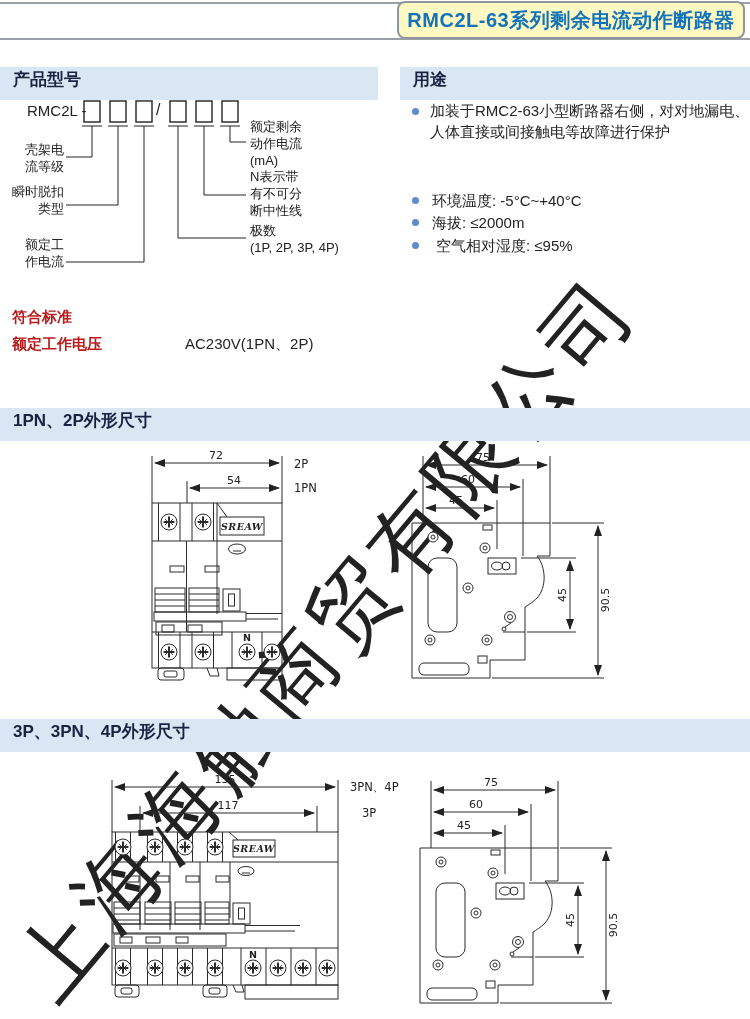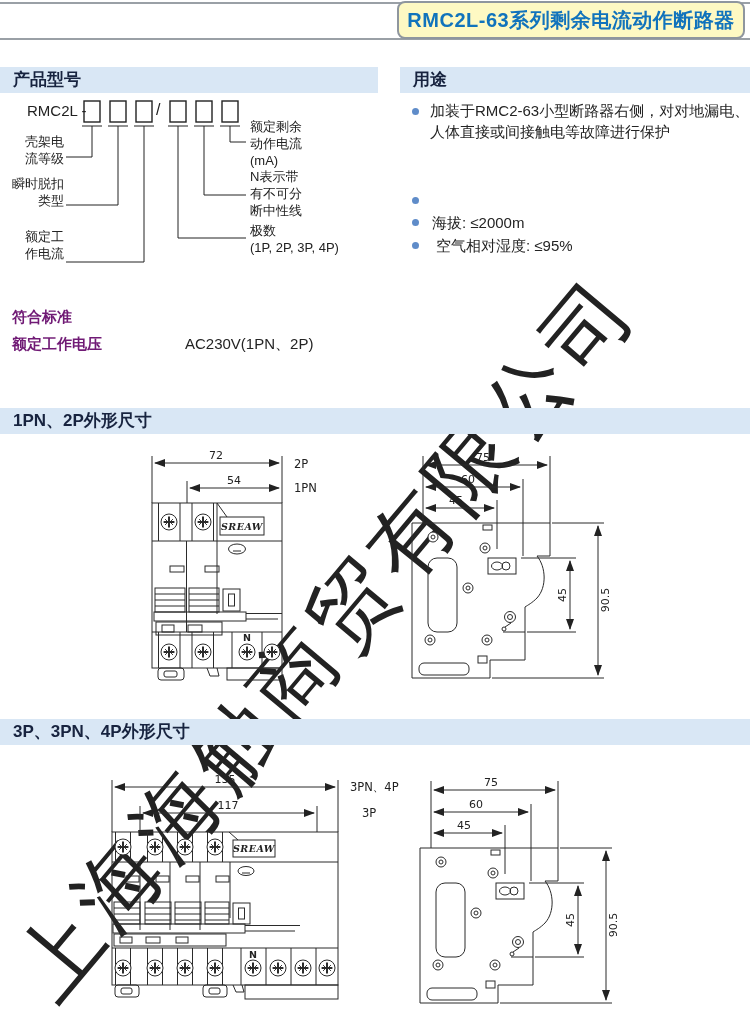--- a/index.html
+++ b/index.html
@@ -2,28 +2,28 @@
 <html><head>
 <meta charset="utf-8">
 <style>
   html,body{margin:0;padding:0;background:#fff;}
   .page{position:relative;width:750px;height:1019px;background:#fff;overflow:hidden;
         font-family:"Liberation Sans","DejaVu Sans",sans-serif;color:#222;}
   .hr{position:absolute;left:0;width:750px;height:2px;background:#9aa0a6;}
   .titlebox{position:absolute;left:397px;top:1px;width:348px;height:38px;background:#fef9c3;
             border:2px solid #8f969e;border-radius:8px;display:flex;align-items:center;justify-content:center;box-sizing:border-box;}
   .titlebox span{font-size:20px;font-weight:700;color:#1173bc;letter-spacing:0.5px;}
-  .bar{position:absolute;background:#d9e7f5;height:26px;line-height:26px;font-size:17px;
+  .bar{position:absolute;background:#d9e7f5;height:33px;line-height:26px;font-size:17px;
        font-weight:700;color:#17233f;padding-left:13px;box-sizing:border-box;}
   .lbl{position:absolute;font-size:13px;line-height:17px;color:#222;}
   .pre{white-space:pre-line;}
-  .ralign{text-align:right;}
+  .ralign{text-align:right;margin-top:8px;}
   .bullet{position:absolute;width:7px;height:7px;border-radius:50%;background:#5f8cc9;}
   .body15{position:absolute;font-size:15px;line-height:21px;color:#242424;}
-  .tlabel{position:absolute;font-size:15px;font-weight:700;color:#701a75;}
+  .tlabel{position:absolute;font-size:15px;font-weight:700;color:#b91c1c;}
   .tvalue{position:absolute;font-size:15px;color:#242424;}
   svg.draw{position:absolute;}
   svg text{font-family:"DejaVu Sans",sans-serif;fill:#222;stroke:none;}
   .dim{font-size:11px;}
   .tag{font-size:11.5px;}
   .nlab{font-size:9.5px;font-weight:bold;}
   .brand{font-family:"DejaVu Serif",serif;font-style:italic;font-weight:bold;font-size:9.5px;letter-spacing:0.5px;}
   .wm{position:absolute;left:0;top:0;pointer-events:none;}
 </style>
 </head>
@@ -102,20 +102,21 @@
 有不可分
 断中性线</div>
     <div class="lbl pre" style="left:250px;top:126px">极数
 (1P, 2P, 3P, 4P)</div>
   </div>
 
   <div class="bullet" style="left:412px;top:108px"></div>
   <div class="body15" style="left:430px;top:100px;width:322px">加装于RMC2-63小型断路器右侧，对对地漏电、人体直接或间接触电等故障进行保护</div>
 
   <div class="bullet" style="left:412px;top:197px"></div>
+  <div class="body15" style="left:432px;top:190px">环境温度: -5°C~+40°C</div>
   <div class="bullet" style="left:412px;top:219px"></div>
   <div class="body15" style="left:432px;top:212px">海拔: ≤2000m</div>
   <div class="bullet" style="left:412px;top:242px"></div>
   <div class="body15" style="left:436px;top:235px">空气相对湿度: ≤95%</div>
 
   <div class="tlabel" style="left:12px;top:308px">符合标准</div>
   <div class="tlabel" style="left:12px;top:335px">额定工作电压</div>
   <div class="tvalue" style="left:185px;top:335px">AC230V(1PN、2P)</div>
 
   <svg class="draw" style="left:135px;top:448px" width="205" height="240" viewBox="135 448 205 240">

